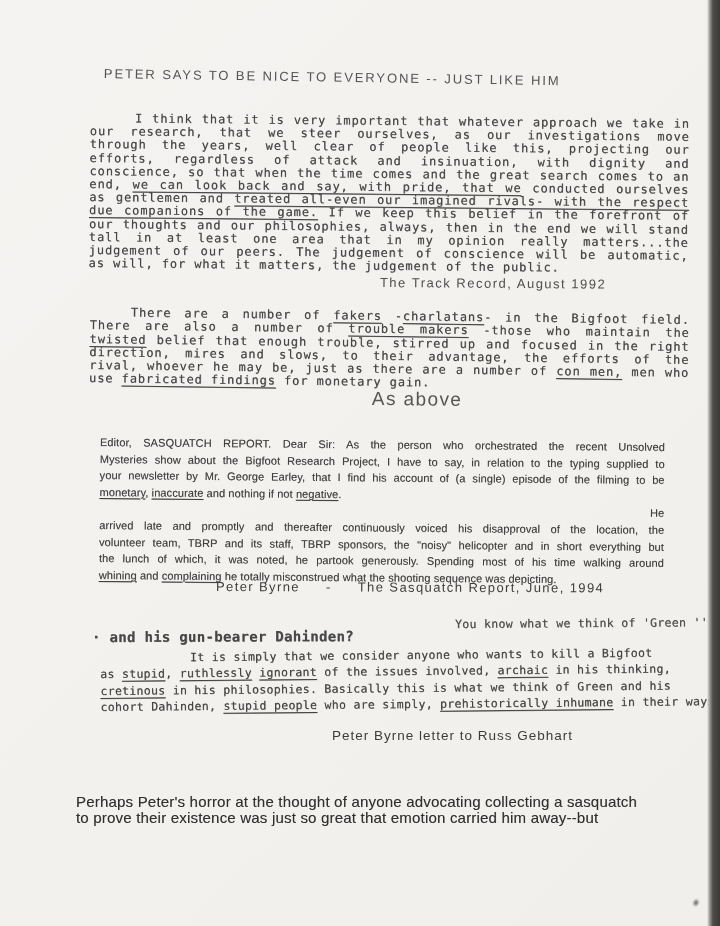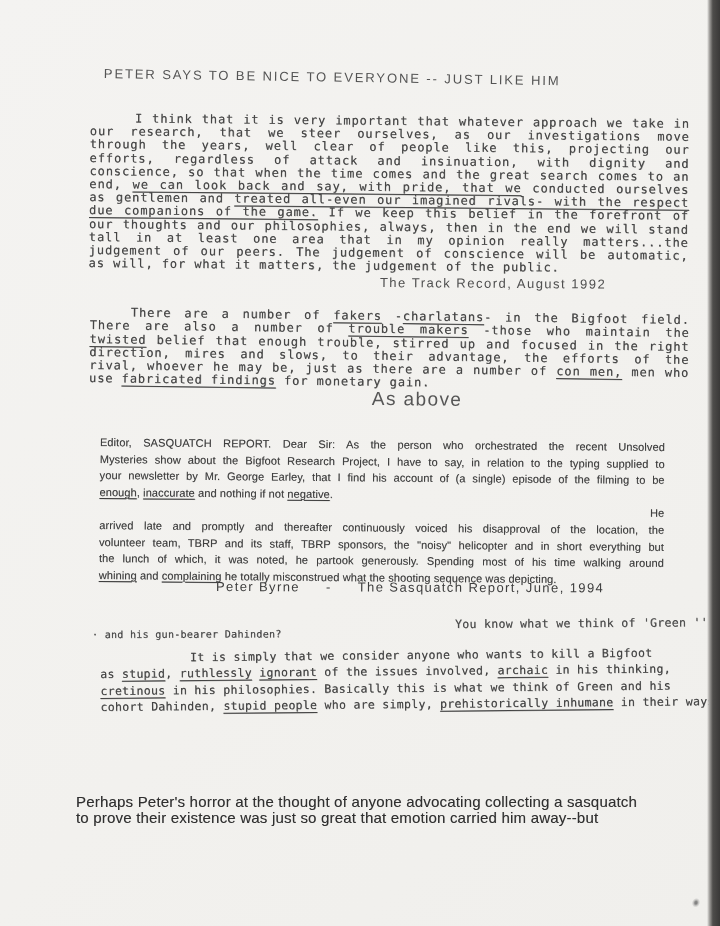--- a/index.html
+++ b/index.html
@@ -32,22 +32,22 @@
 
   #ex3{left:100px;top:434px;width:565px;font-size:11px;letter-spacing:0.1px;
        line-height:16.6px;color:#3e3e3e;font-family:"Liberation Sans",sans-serif;
        text-shadow:0.2px 0.2px 0 rgba(55,55,55,0.45);transform:rotate(0.5deg);}
   #ex3 .u{text-underline-offset:2px;text-decoration-thickness:1px;}
   #attr3{left:216px;top:579px;font-size:13px;letter-spacing:1.4px;color:#3e3e3e;
          display:flex;gap:26px;white-space:nowrap;transform:rotate(0.2deg);}
 
   #note-green{left:455px;top:617px;font-size:11.5px;letter-spacing:0.3px;
               white-space:nowrap;color:#4c4c4c;transform:rotate(-0.4deg);}
-  #note-dahinden{left:92px;top:629px;font-size:10px;letter-spacing:0.3px;
-                 white-space:nowrap;color:#474747;transform:rotate(-0.2deg);}
+  #note-dahinden{left:92px;top:629px;font-size:14px;letter-spacing:0.3px;
+                 white-space:nowrap;color:#474747;transform:rotate(-0.2deg);font-weight:bold;}
   #ex4{left:100px;top:650px;width:600px;font-size:11.5px;letter-spacing:0.3px;
        line-height:16.4px;transform:rotate(-0.55deg);color:#434343;}
   #attr4{left:332px;top:727px;font-size:13.5px;letter-spacing:1px;color:#3c3c3c;
          line-height:17.5px;white-space:nowrap;}
 
   #closing{left:76px;top:762px;font-size:15px;letter-spacing:0.2px;
            line-height:15.9px;color:#303030;font-family:"Liberation Sans",sans-serif;
            text-shadow:0.2px 0.2px 0 rgba(45,45,45,0.4);margin-top:32px;}
 
   #edge{left:auto;right:0;top:0;width:13px;height:926px;z-index:5;
@@ -86,21 +86,21 @@
       <div class="tline just"><span class="">direction, mires and slows, to their advantage, the efforts of the</span></div>
       <div class="tline just"><span class="">rival, whoever he may be, just as there are a number of </span><span class="u">con men,</span><span class=""> men who</span></div>
       <div class="tline"><span class="">use </span><span class="u">fabricated findings</span><span class=""> for monetary gain.</span></div>
     </div>
   <div id="attr2" class="abs sans">As above</div>
 
   <div id="ex3" class="abs">
       <div class="tline just"><span class="">Editor, SASQUATCH REPORT. Dear Sir: As the person who orchestrated the recent Unsolved</span></div>
       <div class="tline just"><span class="">Mysteries show about the Bigfoot Research Project, I have to say, in relation to the typing supplied to</span></div>
       <div class="tline just"><span class="">your newsletter by Mr. George Earley, that I find his account of (a single) episode of the filming to be</span></div>
-      <div class="tline"><span class="u">enough</span><span class="">, </span><span class="u">inaccurate</span><span class=""> and nothing if not </span><span class="u">negative</span><span class="">.</span></div>
+      <div class="tline"><span class="u">monetary</span><span class="">, </span><span class="u">inaccurate</span><span class=""> and nothing if not </span><span class="u">negative</span><span class="">.</span></div>
       <div class="tline" style="text-align: right;"><span class="">He</span></div>
       <div class="tline just"><span class="">arrived late and promptly and thereafter continuously voiced his disapproval of the location, the</span></div>
       <div class="tline just"><span class="">volunteer team, TBRP and its staff, TBRP sponsors, the "noisy" helicopter and in short everything but</span></div>
       <div class="tline just"><span class="">the lunch of which, it was noted, he partook generously. Spending most of his time walking around</span></div>
       <div class="tline"><span class="u">whining</span><span class=""> and </span><span class="u">complaining</span><span class=""> he totally misconstrued what the shooting sequence was depicting.</span></div>
     </div>
   <div id="attr3" class="abs sans">
     <span>Peter Byrne</span>
     <span>-</span>
     <span>The Sasquatch Report, June, 1994</span>
@@ -108,20 +108,21 @@
 
   <div id="note-green" class="abs type">You know what we think of 'Green ''</div>
   <div id="note-dahinden" class="abs type">· and his gun-bearer Dahinden?</div>
   <div id="ex4" class="abs type">
       <div class="tline" style="text-indent: 90px;"><span class="">It is simply that we consider anyone who wants to kill a Bigfoot</span></div>
       <div class="tline"><span class="">as </span><span class="u">stupid</span><span class="">, </span><span class="u">ruthlessly</span><span class=""> </span><span class="u">ignorant</span><span class=""> of the issues involved, </span><span class="u">archaic</span><span class=""> in his thinking,</span></div>
       <div class="tline"><span class="u">cretinous</span><span class=""> in his philosophies. Basically this is what we think of Green and his</span></div>
       <div class="tline"><span class="">cohort Dahinden, </span><span class="u">stupid people</span><span class=""> who are simply, </span><span class="u">prehistorically inhumane</span><span class=""> in their ways</span></div>
     </div>
   <div id="attr4" class="abs sans">
+    <div>Peter Byrne letter to Russ Gebhart</div>
   </div>
 
   <div id="closing" class="abs">
       <div class="tline"><span class="">Perhaps Peter's horror at the thought of anyone advocating collecting a sasquatch</span></div>
       <div class="tline"><span class="">to prove their existence was just so great that emotion carried him away--but</span></div>
     </div>
 
   <div id="edge" class="abs"></div>
   <div id="smudge" class="abs"></div>
 </div>

